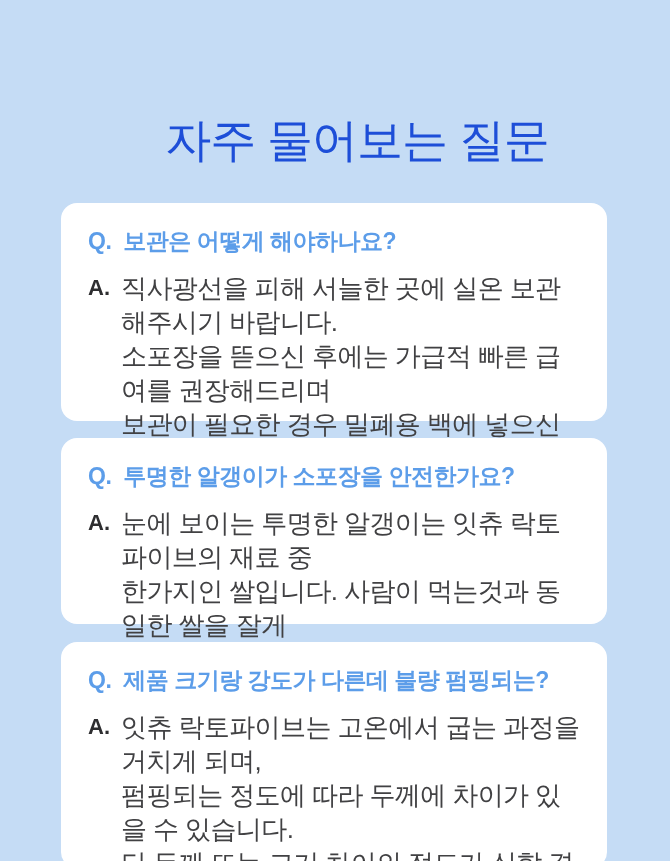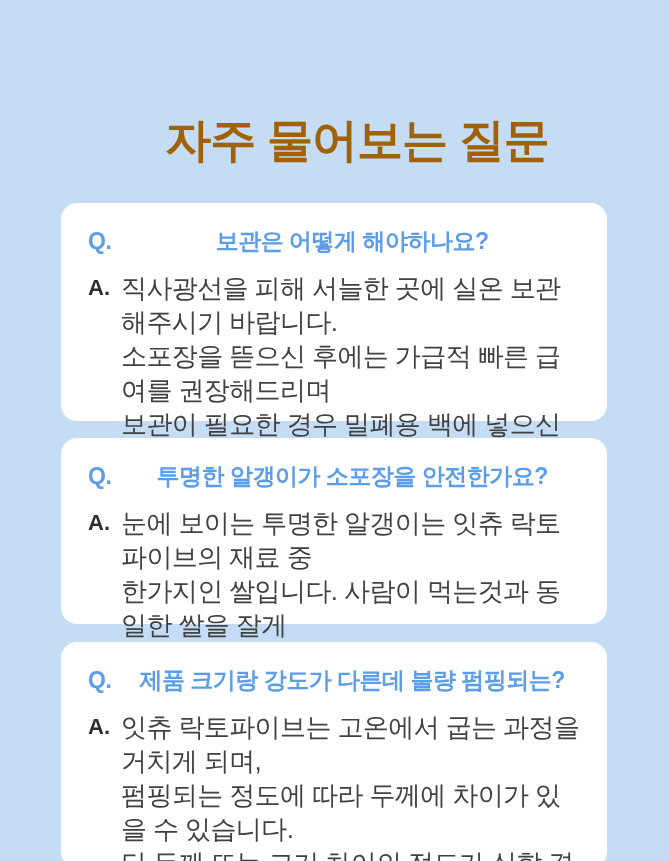--- a/index.html
+++ b/index.html
@@ -14,22 +14,22 @@
     overflow: hidden;
     font-family: "Liberation Sans", "DejaVu Sans", sans-serif;
   }
   .page-title {
     position: absolute;
     top: 82px;
     left: 0;
     right: 0;
     text-align: center;
     font-size: 46px;
-    font-weight: 700;
-    color: #a16207;
+    font-weight: 400;
+    color: #1d4ed8;
     letter-spacing: -1px;
     line-height: 1.2;
     margin-left: 44px;
   }
   .faq-card {
     position: absolute;
     left: 61px;
     width: 546px;
     background: #FFFFFF;
     border-radius: 16px;
@@ -47,21 +47,20 @@
     font-weight: 700;
     font-size: 23px;
     line-height: 28px;
     letter-spacing: -0.5px;
   }
   .q-label {
     flex: 0 0 auto;
   }
   .q-text {
     flex: 1 1 auto;
-    text-align: center;
   }
   .a-row {
     display: flex;
     align-items: flex-start;
     gap: 11px;
     margin-top: 16px;
   }
   .a-label {
     flex: 0 0 auto;
     color: #2E2E30;

